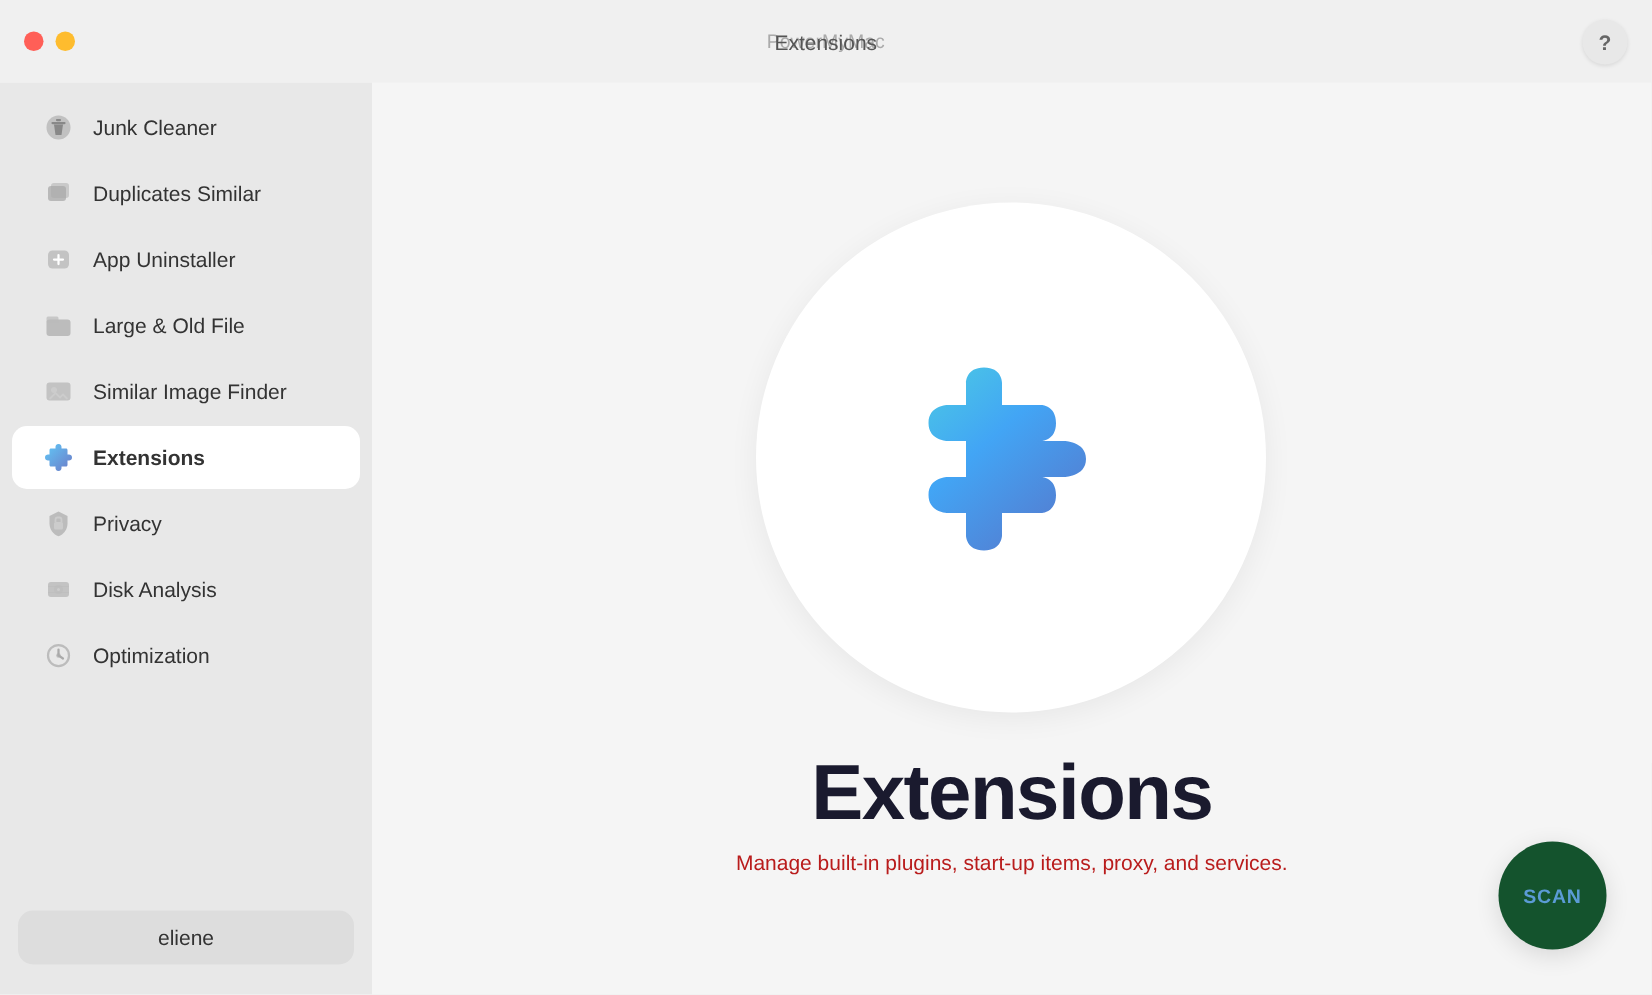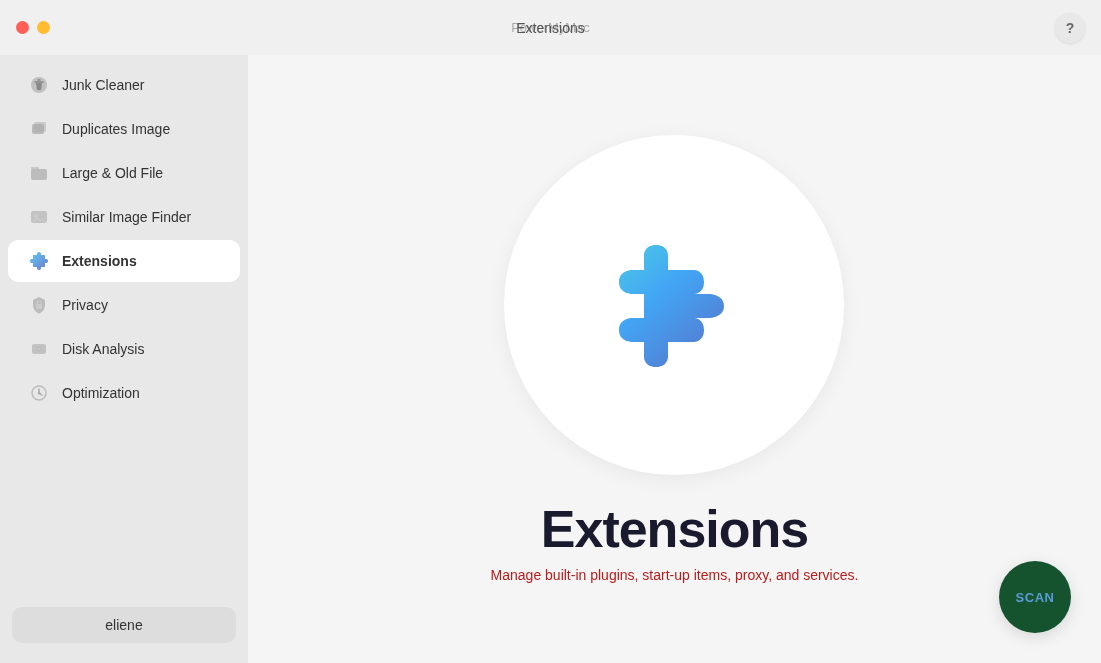--- a/index.html
+++ b/index.html
@@ -246,23 +246,32 @@
       <span>Junk Cleaner</span>
     </div>
 
     <div class="sidebar-item">
       <div class="sidebar-icon">
         <svg width="20" height="20" viewBox="0 0 20 20" fill="none">
           <rect x="3" y="5" width="12" height="10" rx="2" fill="#999" opacity="0.6"></rect>
           <rect x="5" y="3" width="12" height="10" rx="2" fill="#aaa" opacity="0.5"></rect>
         </svg>
       </div>
-      <span>Duplicates Image</span>
-    </div>
-
+      <span>Duplicates Similar</span>
+    </div>
+
+    <div class="sidebar-item">
+      <div class="sidebar-icon">
+        <svg width="20" height="20" viewBox="0 0 20 20" fill="none">
+          <rect x="3" y="4" width="14" height="12" rx="3" fill="#aaa" opacity="0.6"></rect>
+          <path d="M7 10h6M10 7v6" stroke="white" stroke-width="1.5" stroke-linecap="round"></path>
+        </svg>
+      </div>
+      <span>App Uninstaller</span>
+    </div>
 
     <div class="sidebar-item">
       <div class="sidebar-icon">
         <svg width="20" height="20" viewBox="0 0 20 20" fill="none">
           <rect x="2" y="6" width="16" height="11" rx="2" fill="#aaa" opacity="0.7"></rect>
           <rect x="2" y="4" width="8" height="4" rx="1" fill="#bbb" opacity="0.7"></rect>
         </svg>
       </div>
       <span>Large &amp; Old File</span>
     </div>

